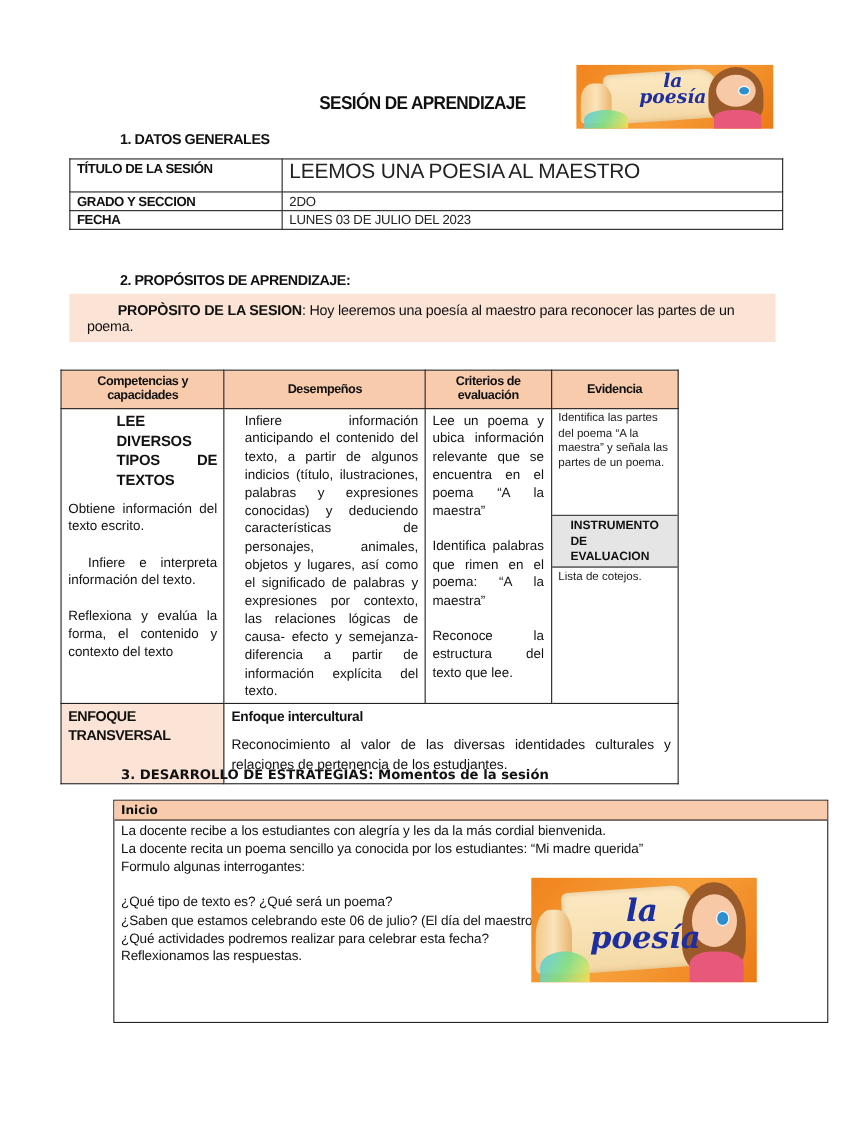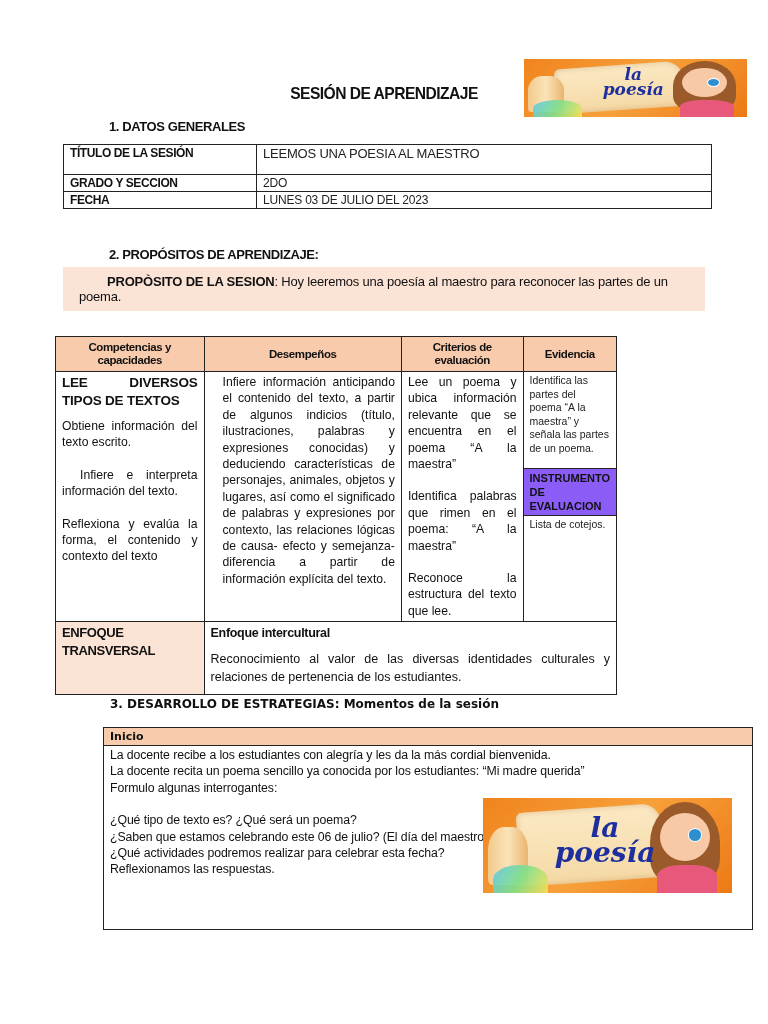--- a/index.html
+++ b/index.html
@@ -15,21 +15,21 @@
       font-size: 17px; font-weight: bold; letter-spacing: -0.6px;
       transform: scaleX(0.92);
     }
     .section-heading {
       font-size: 13px; font-weight: bold; letter-spacing: -0.4px;
     }
     .section-heading.calibri { font-family: "DejaVu Sans", sans-serif; font-size: 12px; letter-spacing: 0; }
 
     
     .banner {
-      overflow: hidden; background: linear-gradient(135deg, #f0841e 0%, #f7a03a 50%, #ec7a16 100%); padding-left: 44px;
+      overflow: hidden; background: linear-gradient(135deg, #f0841e 0%, #f7a03a 50%, #ec7a16 100%);
     }
     .banner .scroll {
       position: absolute; left: 14%; top: 10%; width: 58%; height: 78%;
       background: linear-gradient(180deg, #fbe9c4 0%, #f5d9a5 100%);
       border-radius: 6px 18px 6px 6px; transform: rotate(-4deg);
       box-shadow: inset 0 0 6px rgba(180,120,60,0.4);
     }
     .banner .roll {
       position: absolute; left: 2%; top: 30%; width: 16%; height: 62%;
       background: linear-gradient(90deg, #f2c98b, #fbe4b9, #e9b46f);
@@ -91,22 +91,22 @@
     .comp-table th {
       background: #f8cbad; font-weight: bold; font-size: 11.5px;
       letter-spacing: -0.4px; text-align: center; vertical-align: middle;
       height: 34px; padding: 0 4px; line-height: 13px;
     }
     .comp-table .cell-pad { padding: 2px 6px; }
     .justify { text-align: justify; text-align-last: left; line-height: 16.4px; }
     .big-bold { font-weight: bold; font-size: 13.5px; line-height: 18px; letter-spacing: -0.2px; }
     .small { font-size: 10.5px; line-height: 13.5px; color: #222; }
     .evid-head {
-      background: #8b5cf6; font-weight: bold; font-size: 11px;
-      line-height: 14px; padding: 2px 6px;
+      background: #e5e5e5; font-weight: bold; font-size: 11px;
+      line-height: 14px; padding: 2px 17px;
     }
     .enfoque-label {
       background: #fbe3d6; font-weight: bold; font-size: 13px; letter-spacing: -0.4px;
       padding: 2px 6px; line-height: 18px;
     }
     .enfoque-title { font-weight: bold; font-size: 12.5px; letter-spacing: -0.3px; }
 
     
     .desarrollo {
       left: 55px; top: 727px; width: 648px; height: 201px;
@@ -142,21 +142,21 @@
     <span class="l2">poesía</span>
   </div>
 </div>
 
 <div class="abs section-heading" style="left:109px; top:119px;">1. DATOS GENERALES</div>
 
 <table class="abs datos-table">
   <tbody>
       <tr>
     <td class="k" style="height:27px;">TÍTULO DE LA SESIÓN</td>
-    <td class="v" style="font-size:13px;">LEEMOS UNA POESIA AL MAESTRO</td>
+    <td class="v" style="font-size:19px;">LEEMOS UNA POESIA AL MAESTRO</td>
   </tr>
   <tr>
     <td class="k">GRADO Y SECCION</td>
     <td class="v">2DO</td>
   </tr>
   <tr>
     <td class="k">FECHA</td>
     <td class="v">LUNES 03 DE JULIO DEL 2023</td>
   </tr>
 </tbody>
@@ -173,21 +173,21 @@
 <table class="abs comp-table">
   <tbody>
       <tr>
     <th style="width:152px;">Competencias y capacidades</th>
     <th style="width:216px;">Desempeños</th>
     <th style="width:126px;">Criterios de evaluación</th>
     <th>Evidencia</th>
   </tr>
   <tr>
     <td class="cell-pad" style="height:225px;">
-      <div class="big-bold justify" style="line-height:18px;">LEE DIVERSOS TIPOS DE TEXTOS</div>
+      <div class="big-bold justify" style="line-height:18px;margin-left:44px;">LEE DIVERSOS TIPOS DE TEXTOS</div>
       <div class="justify" style="margin-top:8px;">Obtiene información del texto escrito.</div>
       <div class="justify" style="margin-top:16px; text-indent:18px;">Infiere e interpreta información del texto.</div>
       <div class="justify" style="margin-top:16px;">Reflexiona y evalúa la forma, el contenido y contexto del texto</div>
     </td>
     <td class="cell-pad" style="padding-left:18px;">
       <div class="justify">Infiere información anticipando el contenido del texto, a partir de algunos indicios (título, ilustraciones, palabras y expresiones conocidas) y deduciendo características de personajes, animales, objetos y lugares, así como el significado de palabras y expresiones por contexto, las relaciones lógicas de causa- efecto y semejanza-diferencia a partir de información explícita del texto.</div>
     </td>
     <td class="cell-pad">
       <div class="justify">Lee un poema y ubica información relevante que se encuentra en el poema “A la maestra”</div>
       <div class="justify" style="margin-top:16px;">Identifica palabras que rimen en el poema: “A la maestra”</div>

